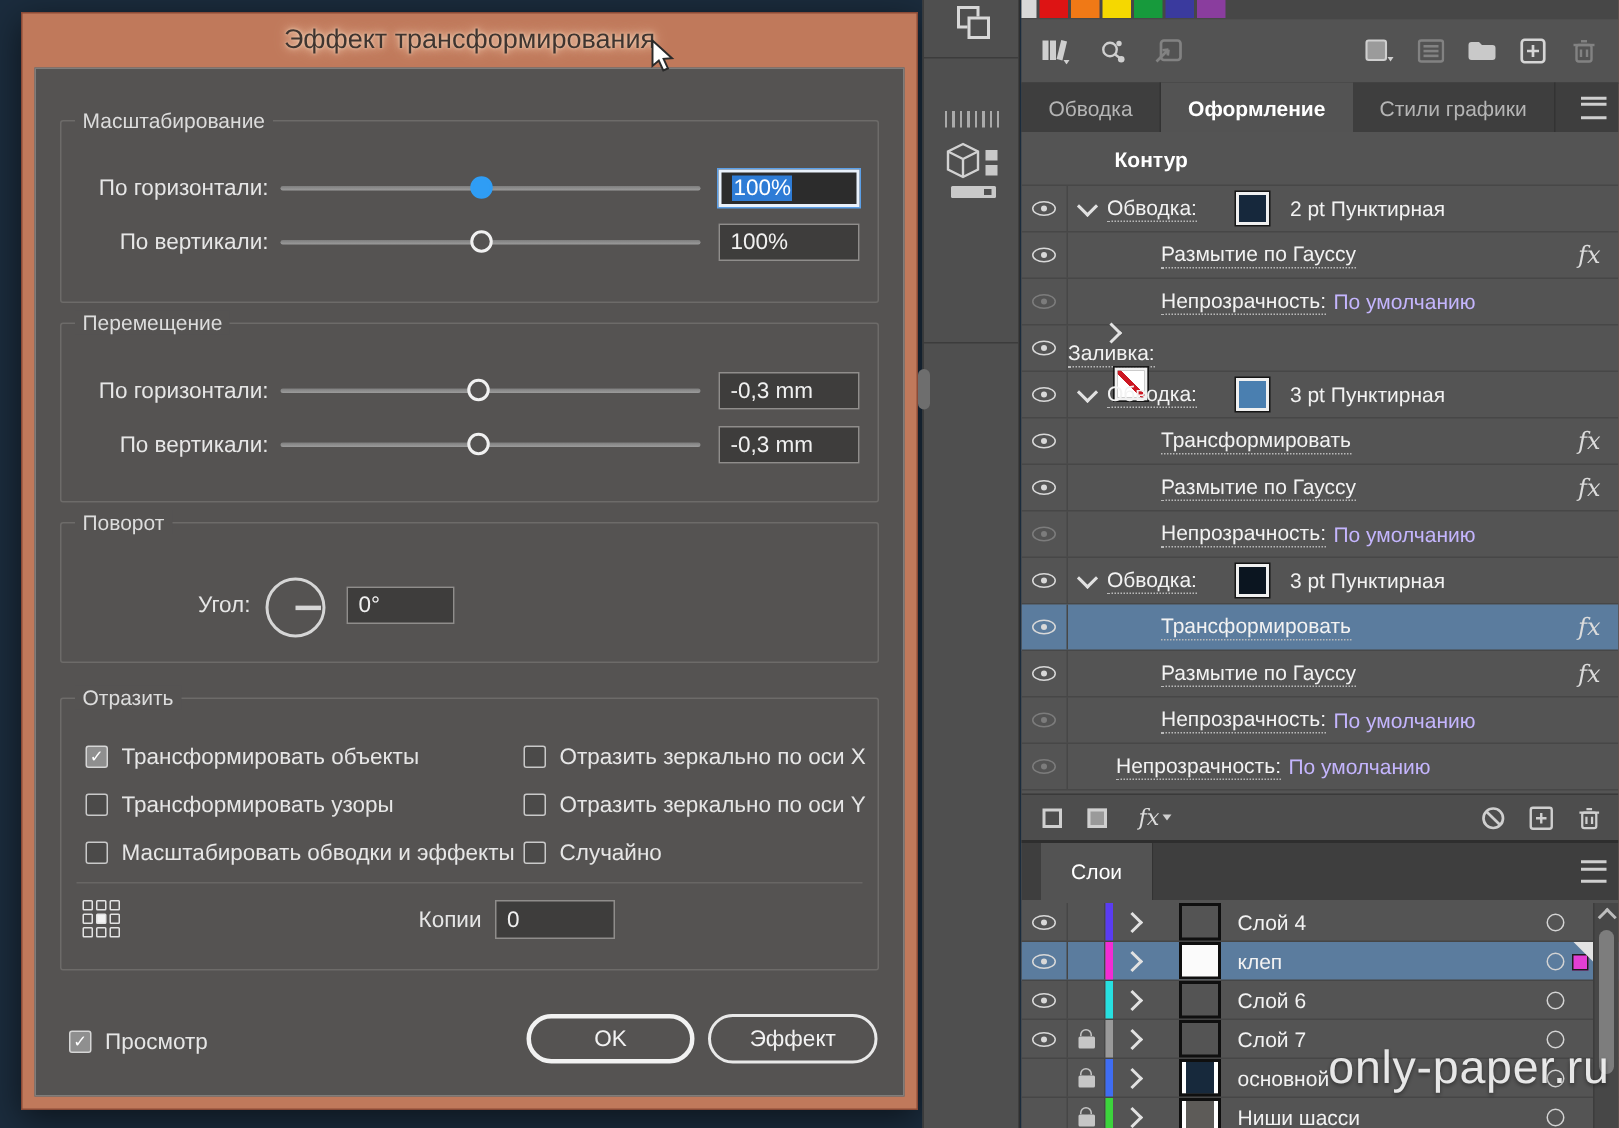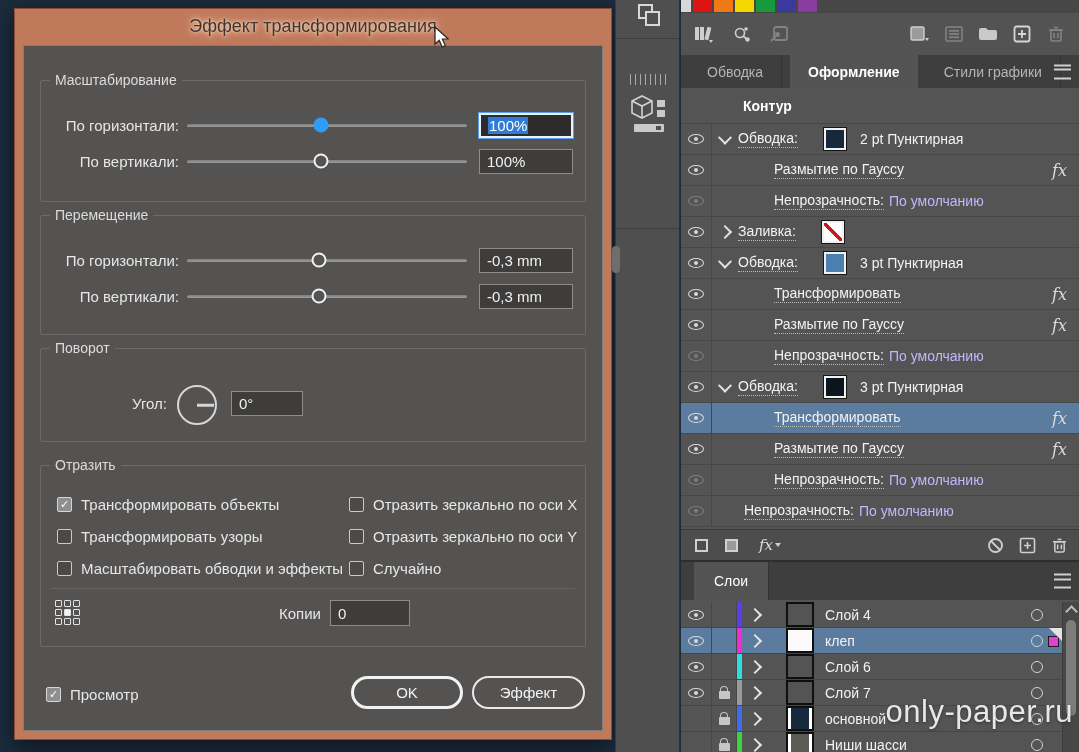--- a/index.html
+++ b/index.html
@@ -63,21 +63,21 @@
 
   #panels{position:absolute;left:681px;top:0;width:398px;height:752px;background:#535353;}
   #swatchstrip{position:absolute;left:0;top:0;right:0;height:13px;background:#474747;display:flex;gap:2px;}
   .swatch{width:19px;height:12px;flex:none;}
   #swtoolbar{position:absolute;left:0;top:13px;right:0;height:42px;background:#535353;
              border-bottom:1px solid #3b3b3b;display:flex;align-items:center;}
   .tbicon{display:flex;align-items:center;justify-content:center;width:26px;height:26px;flex:none;}
   .dim{opacity:.38;}
   .tabbar{position:absolute;left:0;right:0;height:33px;background:#3e3e3e;display:flex;}
   .tab{height:100%;display:flex;align-items:center;padding:0 18px;font-size:14px;color:#b5b5b5;
-       border-right:1px solid #333;margin-left:8px;}
+       border-right:1px solid #333;}
   .tab.active{background:#535353;color:#fff;font-weight:bold;border-right:none;}
   .hamb{position:absolute;right:8px;top:50%;transform:translateY(-50%);width:17px;height:11px;
         border-top:2px solid #cfcfcf;border-bottom:2px solid #cfcfcf;}
   .hamb::after{content:'';display:block;height:2px;background:#cfcfcf;margin-top:2.5px;}
 
   #app-body{position:absolute;left:0;top:88px;right:0;height:472px;background:#545454;overflow:hidden;}
   #app-header{height:36px;display:flex;align-items:center;padding-left:62px;font-size:14px;
               font-weight:bold;color:#fff;border-bottom:1px solid #474747;box-sizing:border-box;}
   .arow{height:31px;display:flex;align-items:center;border-bottom:1px solid #474747;
         position:relative;box-sizing:border-box;}
@@ -404,21 +404,21 @@
             </div>
             <div class="acontent" style="padding-left: 62px;">
               <span class="alink">Непрозрачность:</span>
               <span class="asuffix">По умолчанию</span>
             </div>
           </div>
           <div class="arow">
             <div class="acell-eye">
               <span class="eye"></span>
             </div>
-            <div class="acontent" style="padding-left: 0px;">
+            <div class="acontent" style="padding-left: 0px; flex-direction: column;">
               <span class="chev right"></span>
               <span class="alink">Заливка:</span>
               <span class="aswatch none"></span>
             </div>
           </div>
           <div class="arow">
             <div class="acell-eye">
               <span class="eye"></span>
             </div>
             <div class="acontent" style="padding-left: 0px;">

